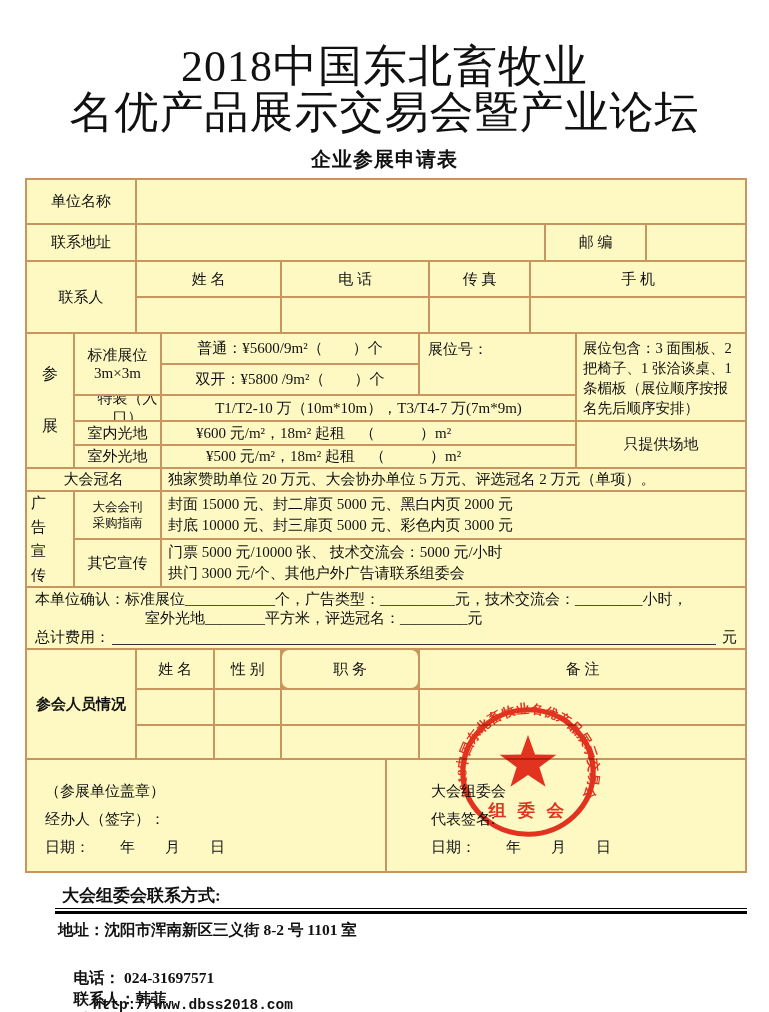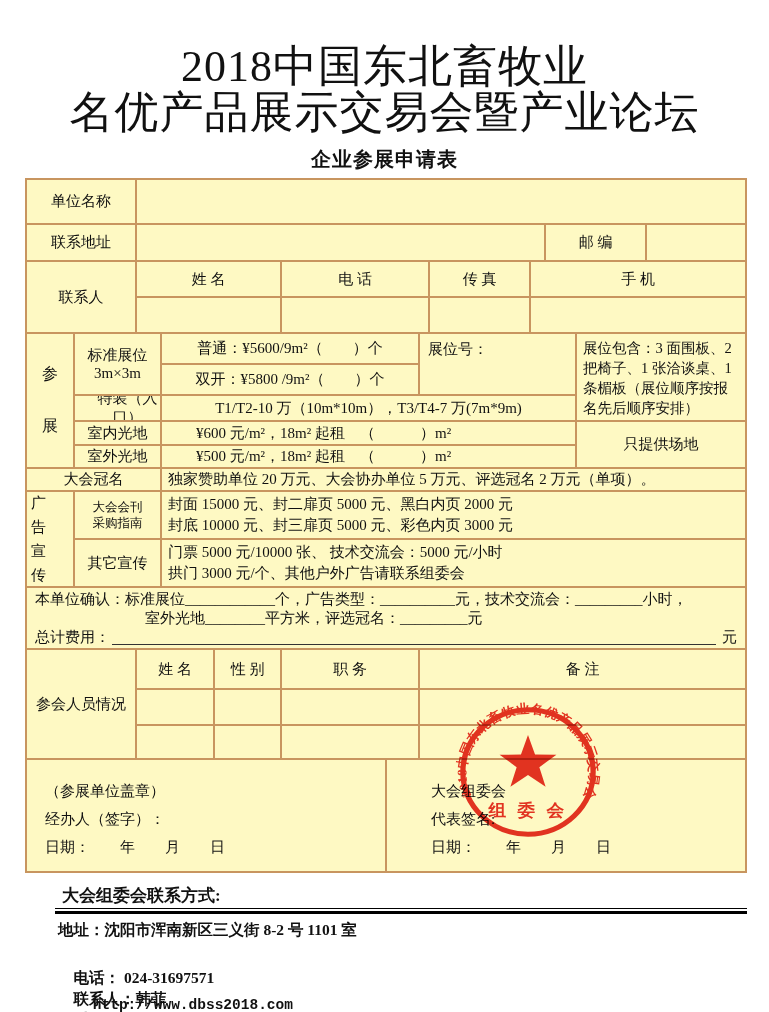--- a/index.html
+++ b/index.html
@@ -92,21 +92,21 @@
   </div>
   <div class="cell c-center" style="grid-column:4/8;grid-row:5;">普通：¥5600/9m²（　　）个</div>
   <div class="cell c-center" style="grid-column:4/8;grid-row:6;">双开：¥5800 /9m²（　　）个</div>
   <div class="cell booth-no" style="grid-column:8/12;grid-row:5/7;">展位号：</div>
   <div class="cell includes-cell" style="grid-column:12/14;grid-row:5/8;">展位包含：3 面围板、2 把椅子、1 张洽谈桌、1 条楣板（展位顺序按报名先后顺序安排）</div>
   <div class="cell c-center" style="grid-column:2/4;grid-row:7;padding-left:20px;">特装（入口）</div>
   <div class="cell c-center" style="grid-column:4/12;grid-row:7;">T1/T2-10 万（10m*10m），T3/T4-7 万(7m*9m)</div>
   <div class="cell c-center" style="grid-column:2/4;grid-row:8;">室内光地</div>
   <div class="cell c-left" style="grid-column:4/12;grid-row:8;padding-left:34px;">¥600 元/m²，18m² 起租　（　　　）m²</div>
   <div class="cell c-center" style="grid-column:2/4;grid-row:9;">室外光地</div>
-  <div class="cell c-left" style="grid-column:4/12;grid-row:9;padding-left:34px;">¥500 元/m²，18m² 起租　（　　　）m²</div>
+  <div class="cell c-left" style="grid-column:4/12;grid-row:9;padding-left:44px;">¥500 元/m²，18m² 起租　（　　　）m²</div>
   <div class="cell c-center" style="grid-column:12/14;grid-row:8/10;">只提供场地</div>
 
   <div class="cell c-center" style="grid-column:1/4;grid-row:10;">大会冠名</div>
   <div class="cell c-left" style="grid-column:4/14;grid-row:10;">独家赞助单位 20 万元、大会协办单位 5 万元、评选冠名 2 万元（单项）。</div>
 
   <div class="cell ad-label" style="grid-column:1/2;grid-row:11/13;">
     <div>广 告</div>
     <div>宣 传</div>
   </div>
   <div class="cell c-col c-center small-label" style="grid-column:2/4;grid-row:11;">
@@ -126,24 +126,24 @@
   <div class="cell confirm-cell" style="grid-column:1/14;grid-row:13;">
     <div class="confirm-line">本单位确认：标准展位____________个，广告类型：__________元，技术交流会：_________小时，</div>
     <div class="confirm-line indent">室外光地________平方米，评选冠名：_________元</div>
     <div class="total-line">
       <span>总计费用：</span>
       <span class="total-underline"></span>
       <span>元</span>
     </div>
   </div>
 
-  <div class="cell c-center" style="grid-column:1/3;grid-row:14/17;">参会人员情况</div>
+  <div class="cell c-center" style="grid-column:1/3;grid-row:14/17;font-weight:bold;">参会人员情况</div>
   <div class="cell c-center" style="grid-column:3/5;grid-row:14;">姓 名</div>
   <div class="cell c-center" style="grid-column:5/6;grid-row:14;">性 别</div>
-  <div class="cell c-center" style="grid-column:6/8;grid-row:14;">职 务</div>
+  <div class="cell c-center" style="grid-column:6/8;grid-row:14;border-radius:7px;">职 务</div>
   <div class="cell c-center" style="grid-column:8/14;grid-row:14;">备  注</div>
   <div class="cell" style="grid-column:3/5;grid-row:15;"></div>
   <div class="cell" style="grid-column:5/6;grid-row:15;"></div>
   <div class="cell" style="grid-column:6/8;grid-row:15;"></div>
   <div class="cell" style="grid-column:8/14;grid-row:15;"></div>
   <div class="cell" style="grid-column:3/5;grid-row:16;"></div>
   <div class="cell" style="grid-column:5/6;grid-row:16;"></div>
   <div class="cell" style="grid-column:6/8;grid-row:16;"></div>
   <div class="cell" style="grid-column:8/14;grid-row:16;"></div>
 

